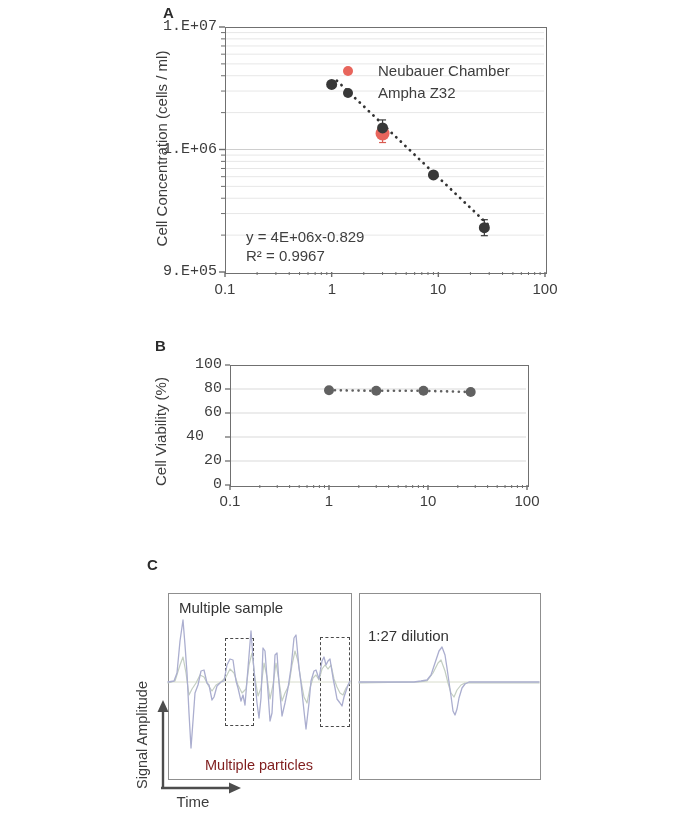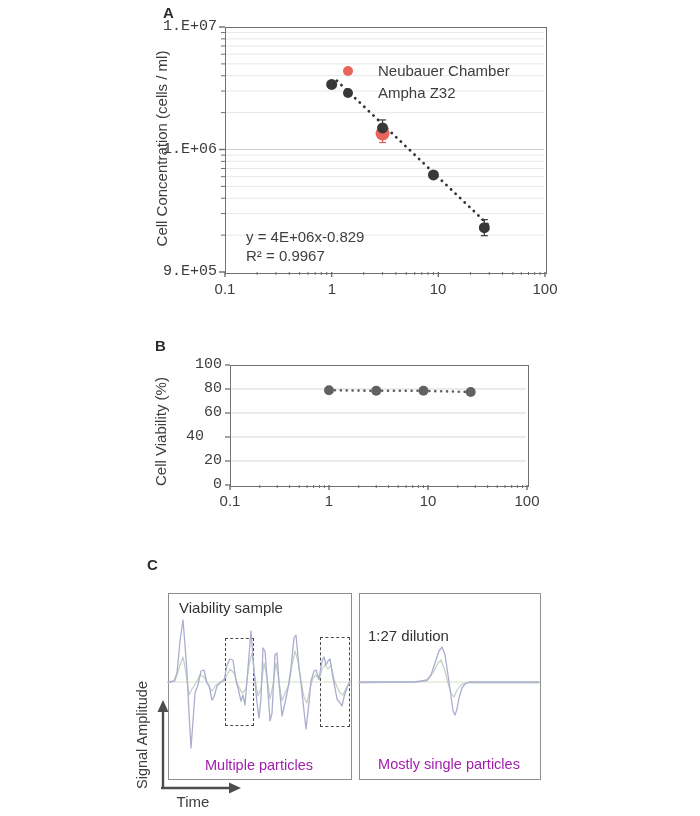--- a/index.html
+++ b/index.html
@@ -10,21 +10,21 @@
   .cbox{position:absolute;border:1px solid #8f8f8f;background:transparent;z-index:1;}
   .ytick{position:absolute;width:60px;text-align:right;font-size:15px;line-height:18px;z-index:3;font-family:Liberation Mono, monospace;}
   .xtick{position:absolute;width:60px;text-align:center;font-size:15px;line-height:18px;z-index:3;}
   .axis-label-v{position:absolute;text-align:center;font-size:15px;transform:rotate(-90deg);z-index:3;}
   .axis-label-h{position:absolute;text-align:center;font-size:15px;z-index:3;}
   .legend-entry{position:absolute;display:flex;align-items:center;gap:25px;z-index:3;margin-top:20px;}
   .legend-dot{width:10px;height:10px;border-radius:50%;flex:0 0 auto;}
   .legend-text{font-size:15px;white-space:nowrap;}
   .eq-line{position:absolute;font-size:15px;color:#3f3f3f;z-index:3;}
   .cbox-title{position:absolute;font-size:15px;color:#333;white-space:nowrap;z-index:3;}
-  .cbox-caption{position:absolute;font-size:14.5px;color:#a21caf;text-align:center;z-index:3;}
+  .cbox-caption{position:absolute;font-size:14.5px;color:#7f1d1d;text-align:center;z-index:3;}
   .dashed-box{position:absolute;border:1px dashed #4a4a4a;z-index:3;}
   #gfx{position:absolute;left:0;top:0;z-index:2;pointer-events:none;}
 </style>
 </head>
 <body>
 
 <div class="page">
 
   <svg id="gfx" width="700" height="816">
       <line x1="226" x2="544" y1="235.1238255311623" y2="235.1238255311623" stroke="#e7e7e7" stroke-width="1"></line>
@@ -208,22 +208,21 @@
 
 
   <div class="panel-letter" style="left:147px;top:556px">C</div>
 
   <div class="cbox" style="left:168px;top:593px;width:182px;height:185px">
     <div class="dashed-box" style="left:56px;top:44px;width:27px;height:86px"></div>
     <div class="dashed-box" style="left:151px;top:43px;width:28px;height:88px"></div>
   </div>
   <div class="cbox" style="left:359px;top:593px;width:180px;height:185px"></div>
 
-  <div class="cbox-title" style="left:179px;top:599px">Viability sample</div>
+  <div class="cbox-title" style="left:179px;top:599px">Multiple sample</div>
   <div class="cbox-title" style="left:368px;top:627px">1:27 dilution</div>
 
   <div class="cbox-caption" style="left:179px;top:757px;width:160px">Multiple particles</div>
-  <div class="cbox-caption" style="left:369px;top:756px;width:160px">Mostly single particles</div>
 
   <div class="axis-label-v" style="left:57px;top:727px;width:170px;font-size:14.5px">Signal Amplitude</div>
   <div class="axis-label-h" style="left:168px;top:793px;width:50px;font-size:15px">Time</div>
 
 </div>
 
 </body></html>

